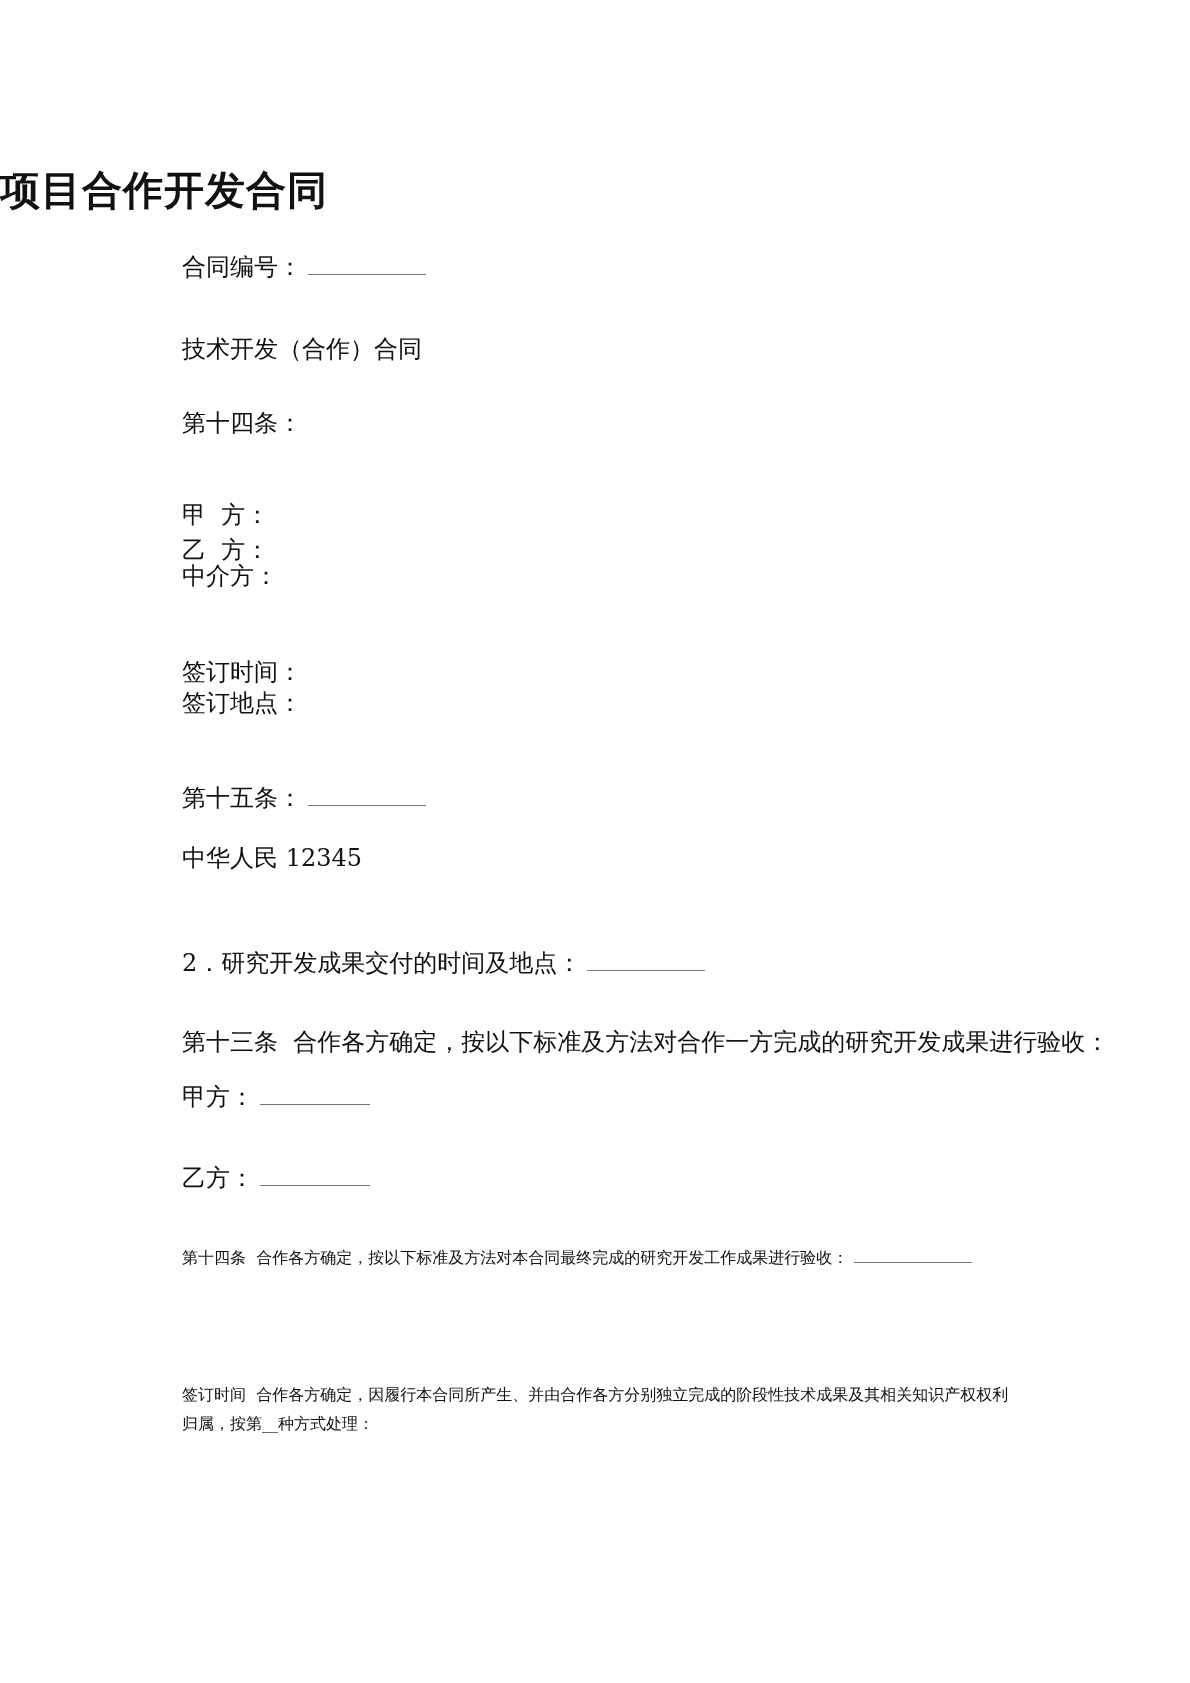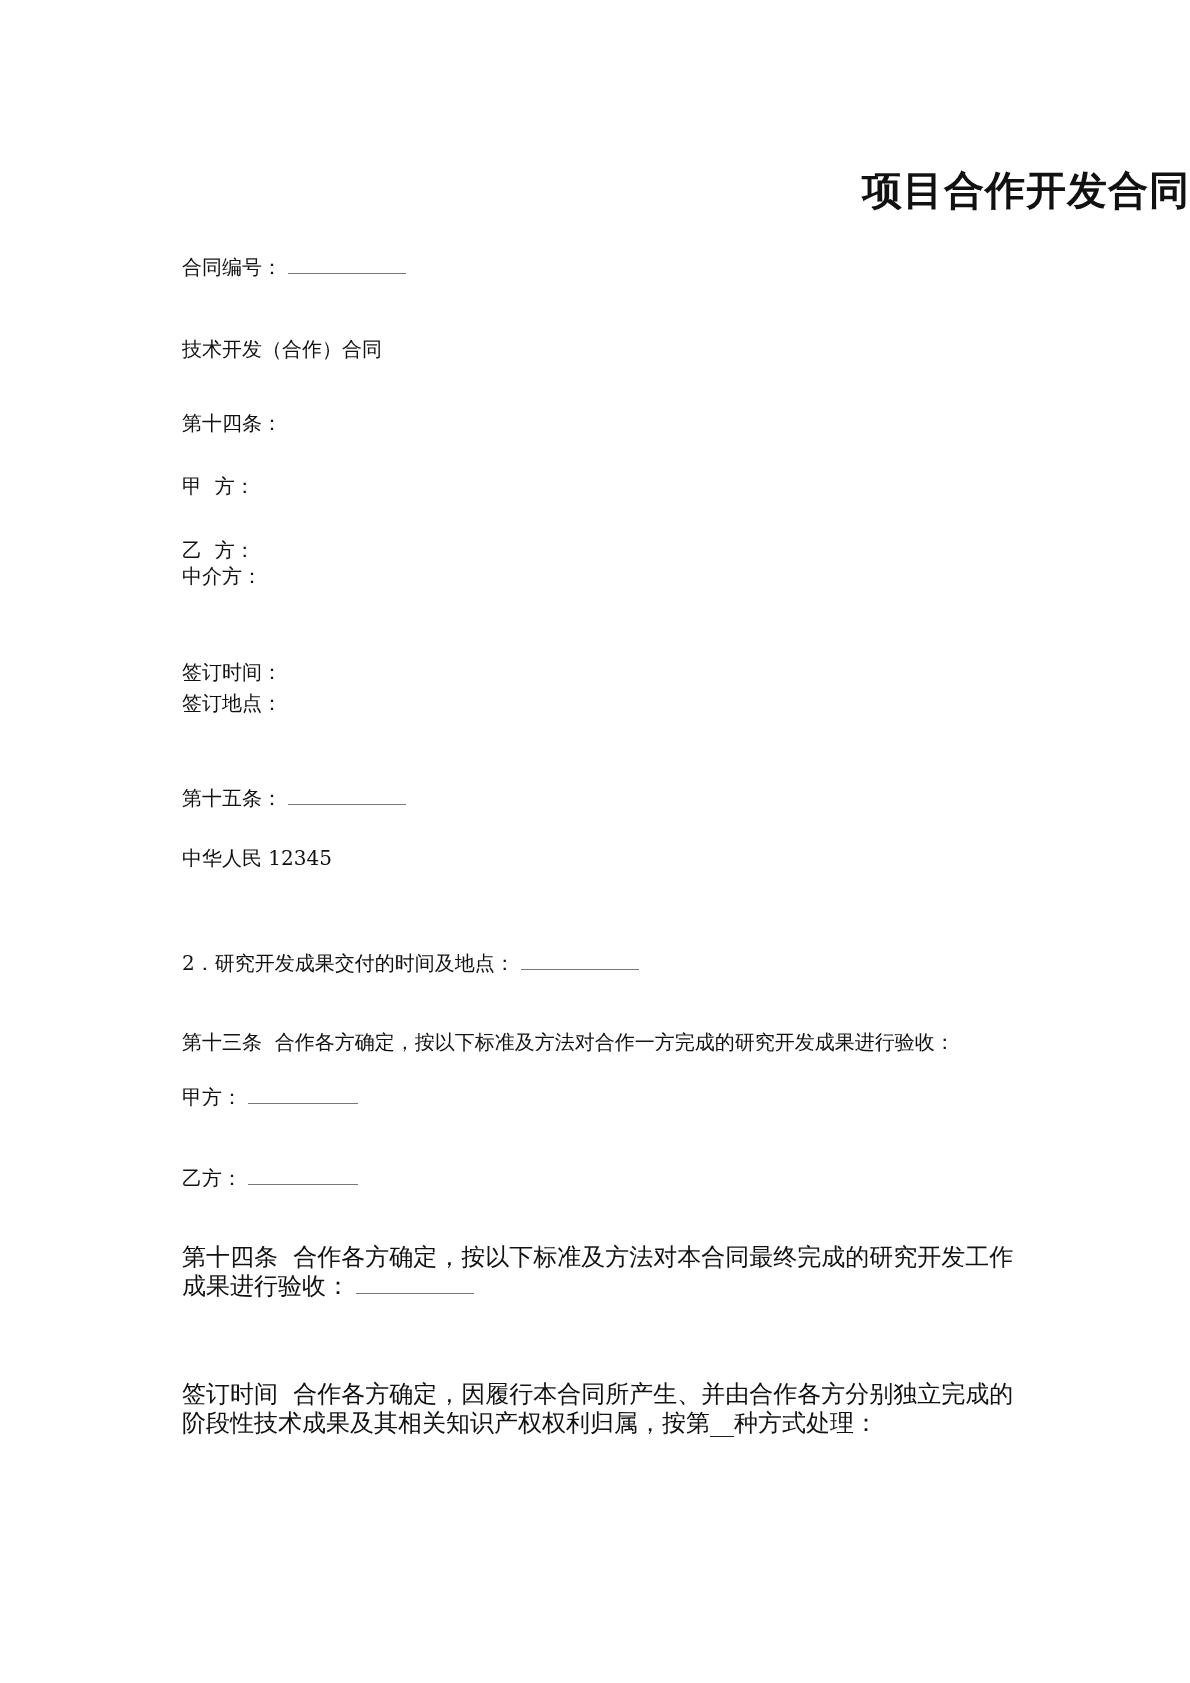--- a/index.html
+++ b/index.html
@@ -1,35 +1,35 @@
 <!DOCTYPE html>
 <html><head>
 <meta charset="utf-8">
 <style>
   html, body { margin:0; padding:0; background:#ffffff; }
   body { width:1190px; height:1683px; position:relative; overflow:hidden;
          font-family:"DejaVu Serif","Liberation Serif",serif; color:#111; }
-  .title { position:absolute; left:0; width:1190px; top:166px; text-align:right;
+  .title { position:absolute; left:0; width:1190px; top:166px; text-align:left;
            font-size:40px; font-weight:bold; line-height:48px; letter-spacing:1px; }
-  .line { position:absolute; left:182px; font-size:20px; line-height:30px; white-space:nowrap; }
-  .para { position:absolute; left:182px; width:835px; font-size:24px; line-height:29px; }
+  .line { position:absolute; left:182px; font-size:24px; line-height:30px; white-space:nowrap; }
+  .para { position:absolute; left:182px; width:835px; font-size:16px; line-height:29px; }
   .blank { display:inline-block; border-bottom:1px solid #777; height:18px; vertical-align:baseline; margin-left:6px; }
 </style>
 </head>
 <body>
 
 <div class="title">项目合作开发合同</div>
 
 <div class="line" style="top:252px">
   <span>合同编号：</span><span class="blank" style="width:118px"></span>
 </div>
 
 <div class="line" style="top:334px">技术开发（合作）合同</div>
 <div class="line" style="top:408px">第十四条：</div>
-<div class="line" style="top:471px; white-space:pre">甲  方：</div>
+<div class="line" style="top:500px; white-space:pre">甲  方：</div>
 <div class="line" style="top:535px; white-space:pre">乙  方：</div>
 <div class="line" style="top:561px">中介方：</div>
 <div class="line" style="top:657px">签订时间：</div>
 <div class="line" style="top:688px">签订地点：</div>
 
 <div class="line" style="top:783px">
   <span>第十五条：</span><span class="blank" style="width:118px"></span>
 </div>
 
 <div class="line" style="top:843px">中华人民 12345</div>

